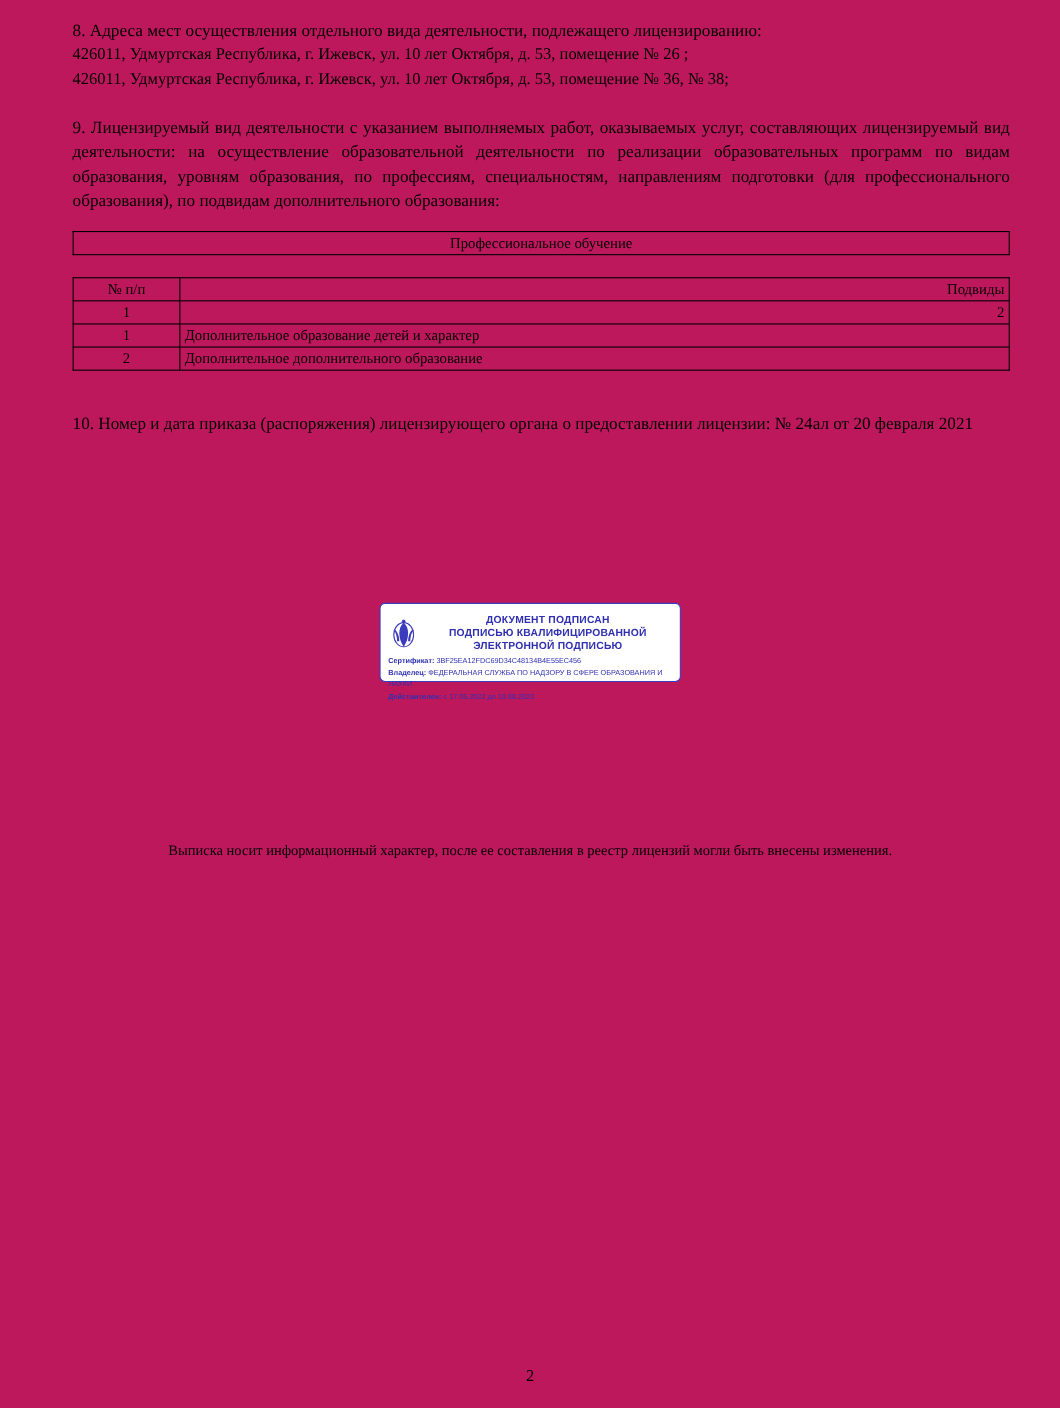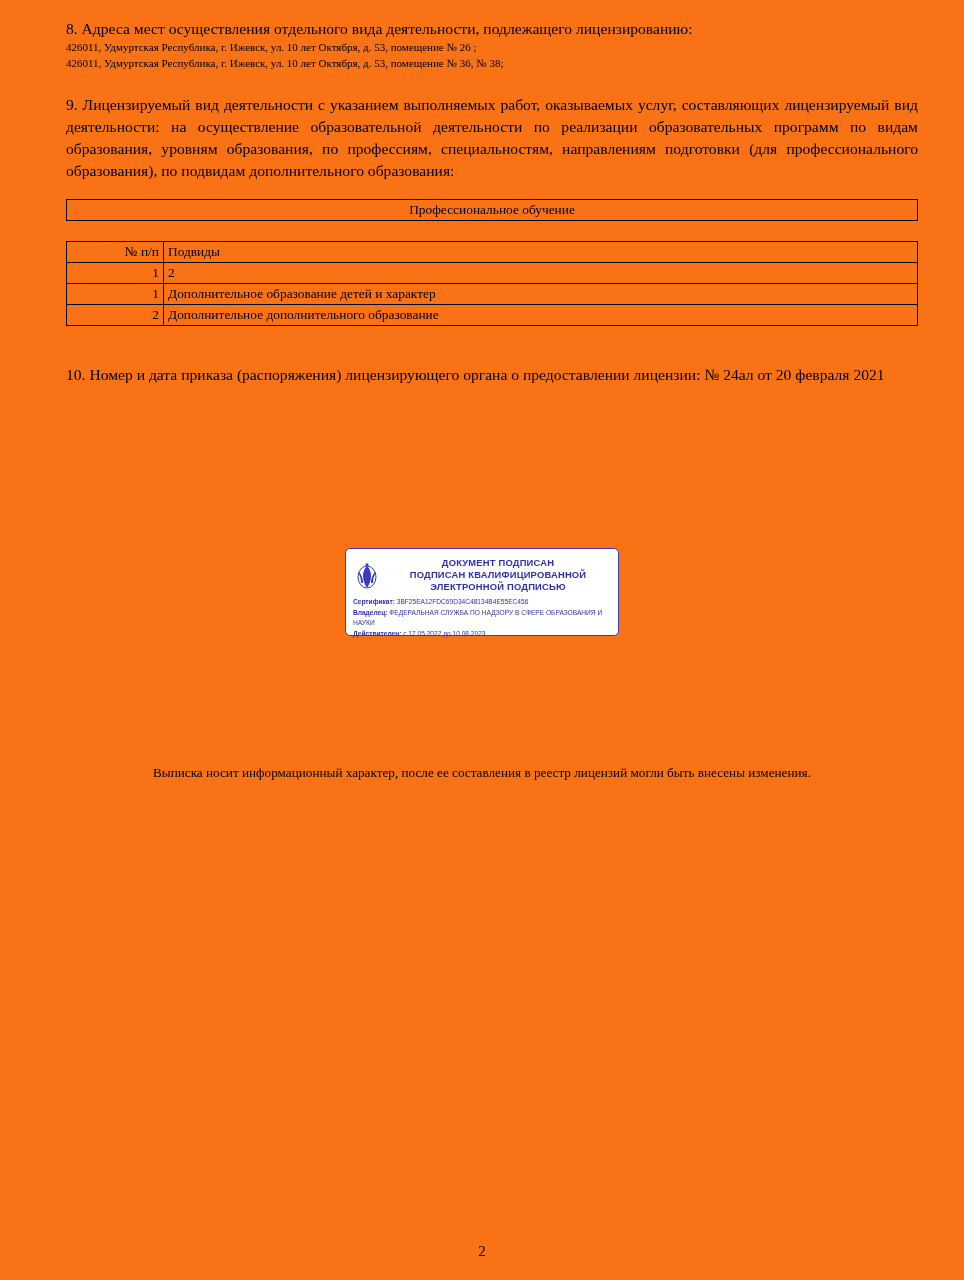--- a/index.html
+++ b/index.html
@@ -13,41 +13,41 @@
     position: relative;
     font-family: "Liberation Serif", serif;
     color: #000000;
     overflow: hidden;
   }
   .page {
     position: absolute;
     left: 0; top: 0;
     width: 964px;
     height: 1280px;
-    background: #f97316;
+    background: #be185d;
   }
   .content {
     position: absolute;
     left: 66px;
     top: 18px;
     width: 852px;
   }
   .para {
     font-size: 15.6px;
     line-height: 1.42;
     text-align: justify;
     margin: 0;
   }
   .para.left {
     text-align: left;
   }
   .block-gap-1 { height: 22px; }
   .block-gap-2 { height: 16px; }
   .addr-line {
-    font-size: 11px;
+    font-size: 15px;
     line-height: 1.45;
     white-space: nowrap;
   }
   table.doc-table {
     border-collapse: collapse;
     width: 852px;
     table-layout: fixed;
     margin: 0;
     padding-left: 31px;
   }
@@ -57,31 +57,31 @@
     font-size: 13.4px;
     font-weight: normal;
     vertical-align: middle;
   }
   .t-head-center {
     text-align: center;
     font-weight: bold;
     font-size: 15.2px;
     padding: 4px 4px;
   }
-  .col-num { width: 88px; text-align: right; }
-  .cell-center { text-align: left; }
+  .col-num { width: 88px; text-align: center; }
+  .cell-center { text-align: right; }
   .cell-left { text-align: left; padding-left: 6px; }
   .tbl-gap { height: 20px; }
 
   .sign-wrap {
     position: absolute;
     left: 345px;
     top: 548px;
     width: 274px;
-    height: 88px;
+    height: 72px;
     border: 1px solid #3b3bbd;
     border-radius: 5px;
     background: #fff;
     box-sizing: border-box;
   }
   .sign-emblem {
     position: absolute;
     left: 8px;
     top: 14px;
     width: 26px;
@@ -190,21 +190,21 @@
           <ellipse cx="13" cy="14" rx="9" ry="11" fill="none" stroke="#3b3bbd" stroke-width="1"></ellipse>
           <path d="M13 3 C10 6 9 9 9 13 C9 18 11 22 13 25 C15 22 17 18 17 13 C17 9 16 6 13 3 Z"></path>
           <path d="M4 10 C6 12 7 16 7 20 L9 20 C9 16 8 12 5 9 Z"></path>
           <path d="M22 10 C20 12 19 16 19 20 L17 20 C17 16 18 12 21 9 Z"></path>
           <circle cx="13" cy="1.8" r="1.6"></circle>
         </g>
       </svg>
     </div>
     <div class="sign-title">
       <div>ДОКУМЕНТ ПОДПИСАН</div>
-      <div>ПОДПИСАН КВАЛИФИЦИРОВАННОЙ</div>
+      <div>ПОДПИСЬЮ КВАЛИФИЦИРОВАННОЙ</div>
       <div>ЭЛЕКТРОННОЙ ПОДПИСЬЮ</div>
     </div>
     <div class="sign-details">
       <div>
         <b>Сертификат:</b>
         <span>3BF25EA12FDC69D34C48134B4E55EC456</span>
       </div>
       <div>
         <b>Владелец:</b>
         <span>ФЕДЕРАЛЬНАЯ СЛУЖБА ПО НАДЗОРУ В СФЕРЕ ОБРАЗОВАНИЯ И НАУКИ</span>

